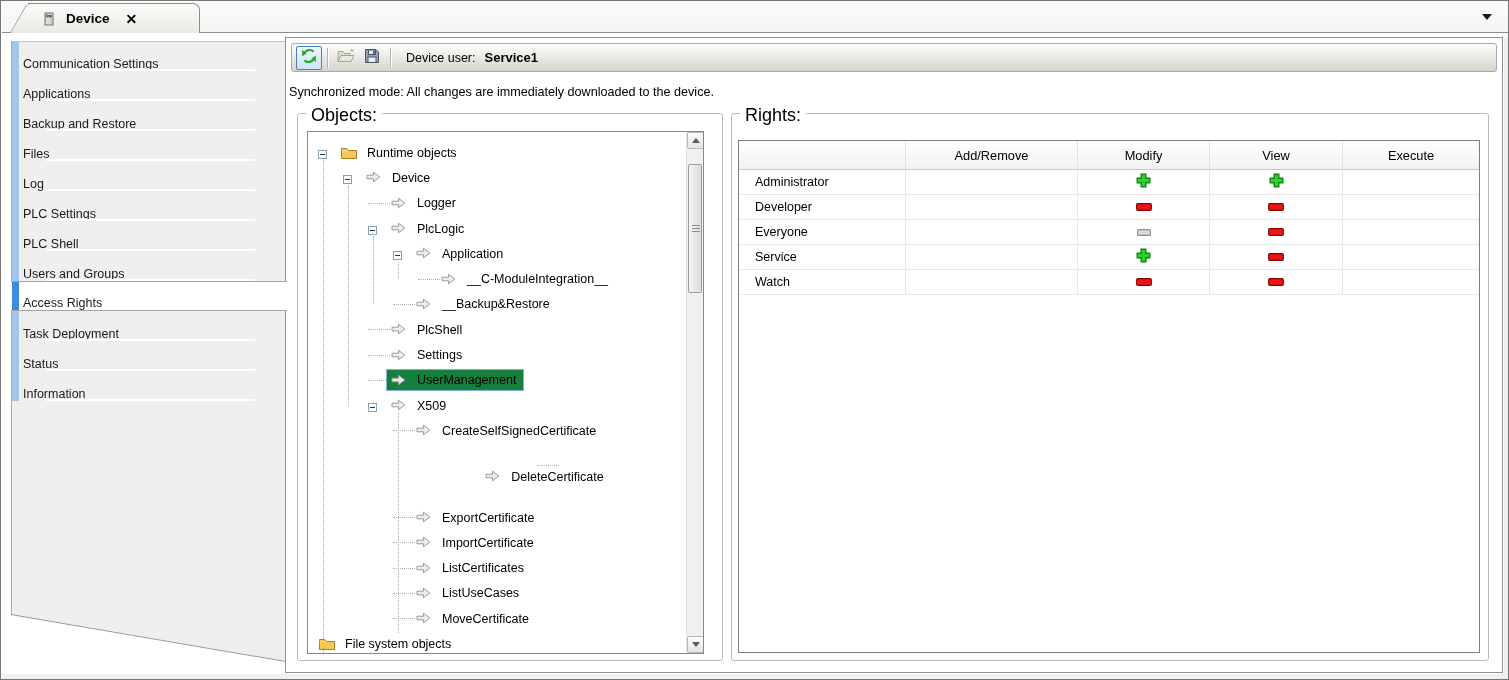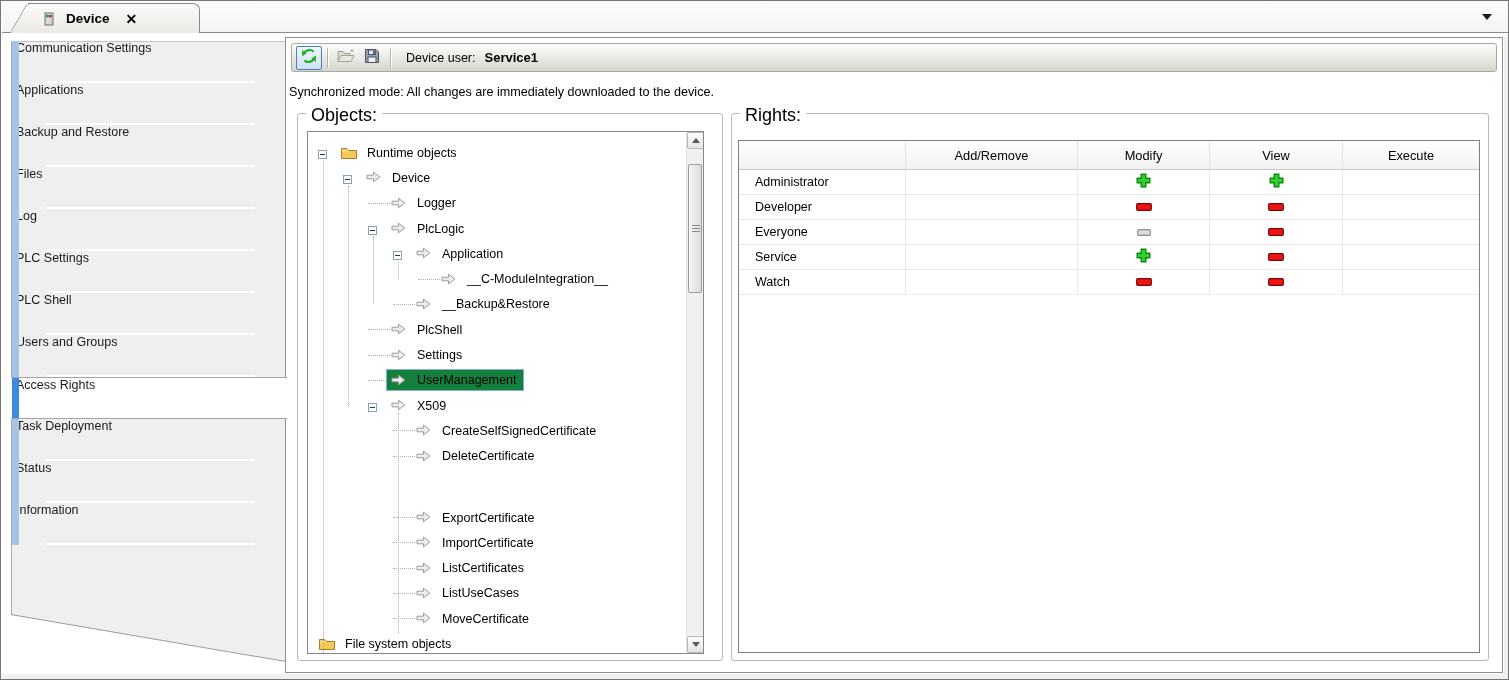--- a/index.html
+++ b/index.html
@@ -81,22 +81,22 @@
   .rt-cell.name { justify-content:flex-start; padding-left:16px; }
   .rt-cell.last, .rt-hcell.last { border-right:none; }
   
   .side-rect { position:absolute; left:10px; top:40px; width:274px; height:573px;
     background:#efefef; border-left:1px solid #ababab; border-top:1px solid #c2c2c2; z-index:2; }
   .side-tri { position:absolute; left:10px; top:613px; width:274px; height:47px;
     background:#efefef; clip-path:polygon(0 0, 100% 0, 100% 100%); z-index:2; }
   .side-diag { position:absolute; left:10px; top:613px; width:279px; height:0;
     border-top:1px solid #9a9a9a; transform:rotate(9.7deg); transform-origin:left top; z-index:2; }
   .side-items { position:absolute; left:10px; top:40px; width:274px; z-index:4; }
-  .side-item { position:relative; height:42px; display:flex; align-items:flex-start;
-    padding-left:5px; color:#1a1a1a; }
+  .side-item { position:relative; height:30px; display:flex; align-items:flex-end;
+    padding-left:12px; color:#1a1a1a; }
   .side-item::before { content:""; position:absolute; left:1px; top:0; bottom:0; width:7px; background:#a3c6e8; }
   .side-item::after { content:""; position:absolute; left:35px; right:30px; bottom:0; height:2px; background:#ffffff; }
   .side-item.selected { width:276px; background:#ffffff;
     border-top:1px solid #a5a5a5; border-bottom:1px solid #a5a5a5; }
   .side-item.selected::before { background:#3c8be0; }
   .side-item.selected::after { display:none; }
 </style>
 </head>
 <body>
 
@@ -353,21 +353,21 @@
           <span class="dots"></span>
           <span class="nodebox">
             <span class="tree-icon">
               <svg width="15" height="12" viewBox="0 0 15 12">
                 <polygon points="1,4.2 7.5,4.2 7.5,1.2 13.8,6 7.5,10.8 7.5,7.8 1,7.8" fill="#ececec" stroke="#9b9b9b"></polygon>
               </svg>
             </span>
             <span>CreateSelfSignedCertificate</span>
           </span>
         </div>
-        <div class="tree-row" style="padding-left: 85px;">
+        <div class="tree-row" style="padding-left: 85px; flex-direction: column;">
           <span class="dots"></span>
           <span class="nodebox">
             <span class="tree-icon">
               <svg width="15" height="12" viewBox="0 0 15 12">
                 <polygon points="1,4.2 7.5,4.2 7.5,1.2 13.8,6 7.5,10.8 7.5,7.8 1,7.8" fill="#ececec" stroke="#9b9b9b"></polygon>
               </svg>
             </span>
             <span>DeleteCertificate</span>
           </span>
         </div>

